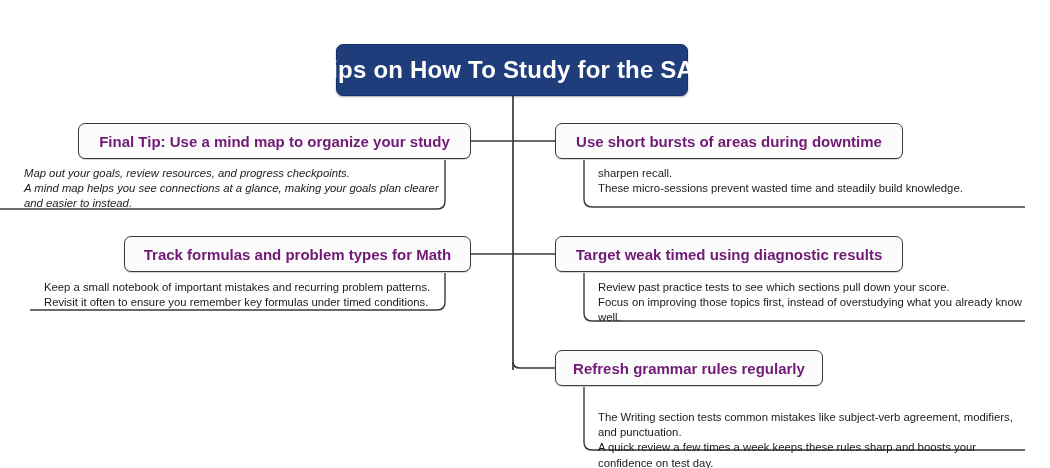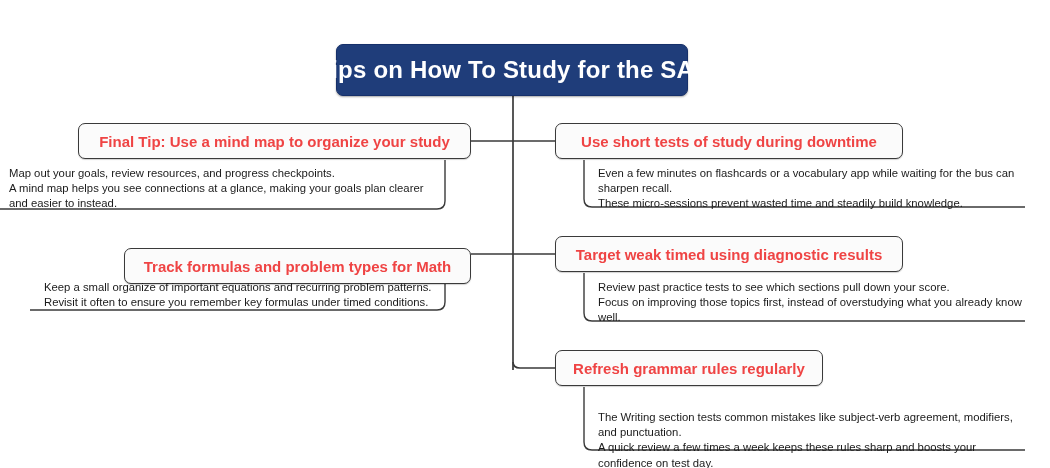--- a/index.html
+++ b/index.html
@@ -41,21 +41,21 @@
     letter-spacing: .2px;
     display: flex;
     align-items: center;
     justify-content: center;
     box-shadow: 0 1px 2px rgba(0,0,0,.35);
   }
   .branch-node {
     background: #fbfbfb;
     border: 1.6px solid #3a3a3a;
     border-radius: 7px;
-    color: #ef4444;
+    color: #701a75;
     font-size: 15px;
     font-weight: bold;
     display: flex;
     align-items: center;
     justify-content: center;
     padding: 0 14px;
     box-shadow: 0 1px 1px rgba(0,0,0,.18);
   }
   .detail {
     position: absolute;
@@ -101,37 +101,36 @@
       <path d="M1025,207 L592,207 Q584,207 584,199 L584,160"></path>
       <path d="M1025,321 L592,321 Q584,321 584,313 L584,273"></path>
       <path d="M1025,450 L592,450 Q584,450 584,442 L584,387"></path>
     </g>
   </svg>
 
   <div class="node root-node" style="left:336px; top:44px; width:352px; height:52px;">Tips on How To Study for the SAT</div>
 
   <div class="node branch-node" style="left:78px; top:123px; width:393px; height:36px;">Final Tip: Use a mind map to organize your study</div>
 
-  <div class="detail detail-left" style="left:9px; top:166px; width:430px;">
+  <div class="detail detail-left" style="left:24px; top:166px; width:430px;font-style:italic;">
     <div class="line">Map out your goals, review resources, and progress checkpoints.</div>
     <div class="line">A mind map helps you see connections at a glance, making your goals plan clearer</div>
     <div class="line">and easier to instead.</div>
   </div>
 
-  <div class="node branch-node" style="left:124px; top:248px; width:347px; height:36px;">Track formulas and problem types for Math</div>
+  <div class="node branch-node" style="left:124px; top:236px; width:347px; height:36px;">Track formulas and problem types for Math</div>
 
   <div class="detail detail-left" style="left:44px; top:280px; width:396px;">
-    <div class="line">Keep a small organize of important equations and recurring problem patterns.</div>
+    <div class="line">Keep a small notebook of important mistakes and recurring problem patterns.</div>
     <div class="line">Revisit it often to ensure you remember key formulas under timed conditions.</div>
   </div>
 
-  <div class="node branch-node" style="left:555px; top:123px; width:348px; height:36px;">Use short tests of study during downtime</div>
+  <div class="node branch-node" style="left:555px; top:123px; width:348px; height:36px;">Use short bursts of areas during downtime</div>
 
   <div class="detail detail-right" style="left:598px; top:166px; width:425px;">
-    <div class="line">Even a few minutes on flashcards or a vocabulary app while waiting for the bus can</div>
     <div class="line">sharpen recall.</div>
     <div class="line">These micro-sessions prevent wasted time and steadily build knowledge.</div>
   </div>
 
   <div class="node branch-node" style="left:555px; top:236px; width:348px; height:36px;">Target weak timed using diagnostic results</div>
 
   <div class="detail detail-right" style="left:598px; top:280px; width:425px;">
     <div class="line">Review past practice tests to see which sections pull down your score.</div>
     <div class="line">Focus on improving those topics first, instead of overstudying what you already know</div>
     <div class="line">well.</div>

